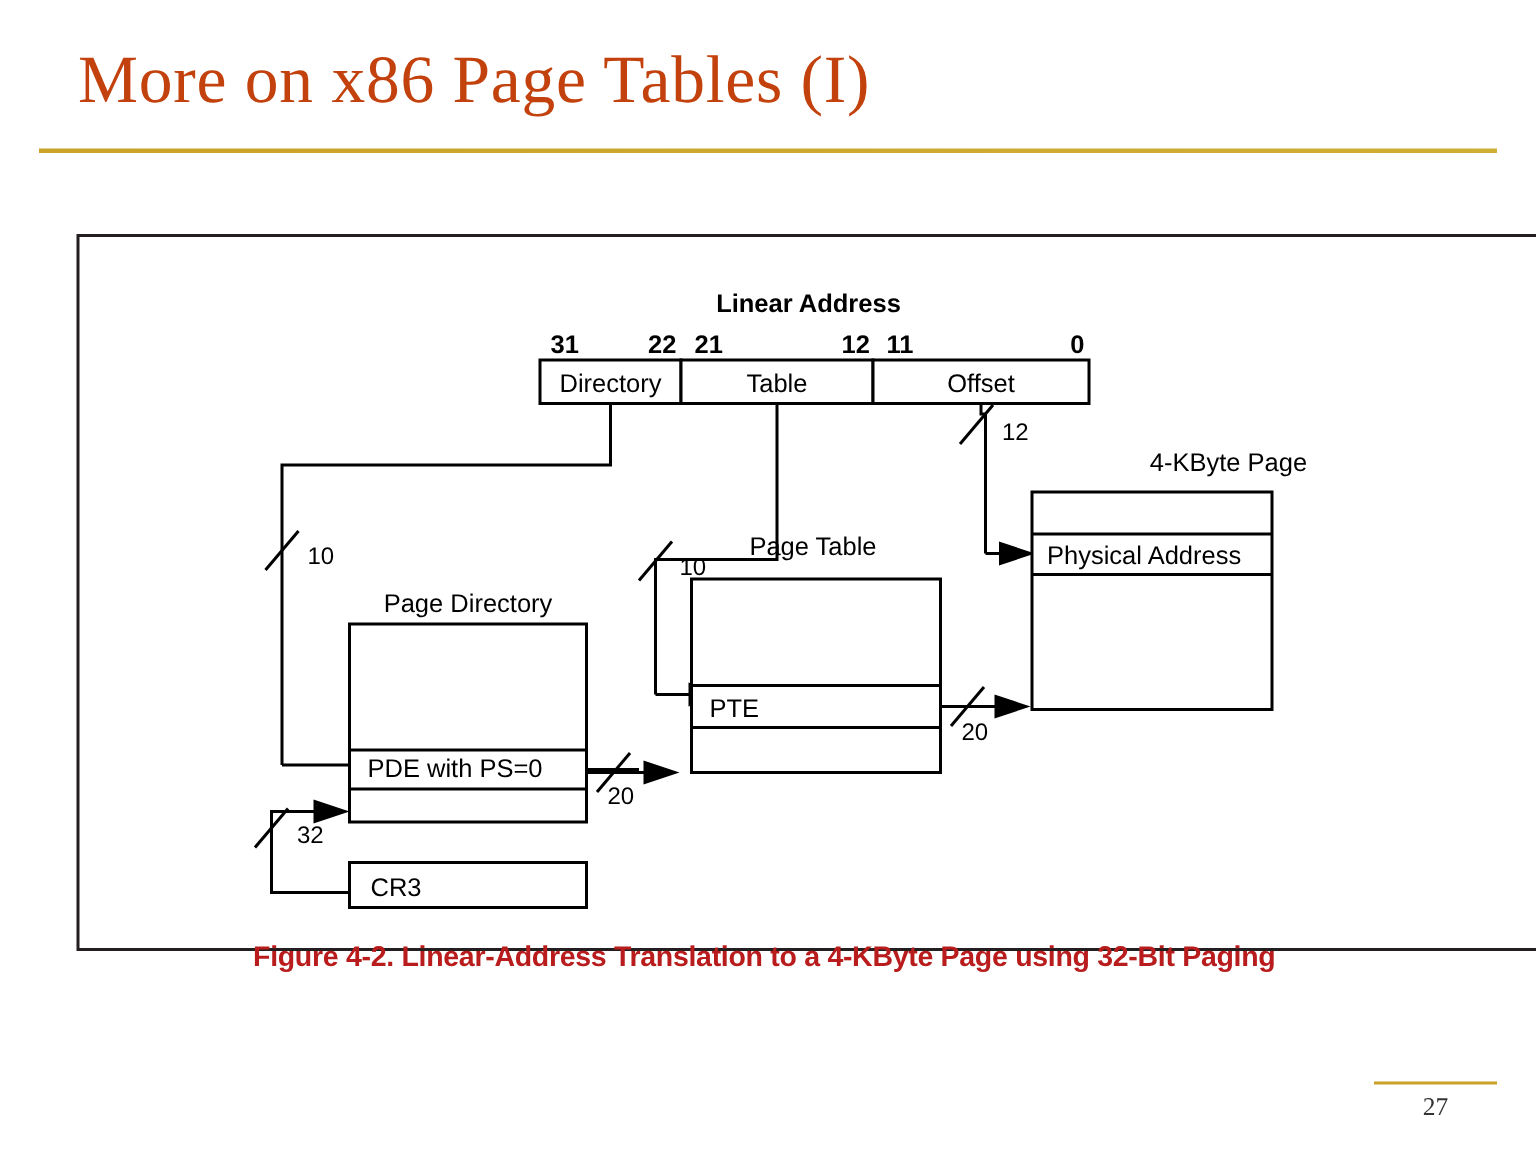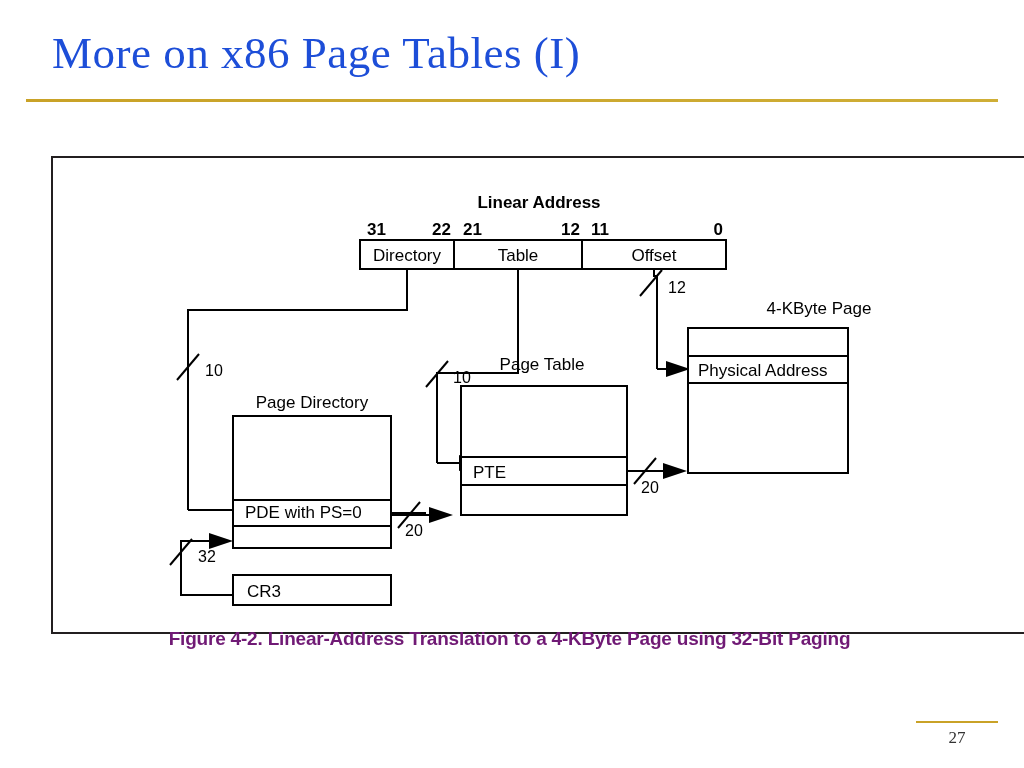--- a/index.html
+++ b/index.html
@@ -21,21 +21,21 @@
     height: 768px;
     background: #ffffff;
   }
   #slide-title {
     position: absolute;
     left: 52px;
     top: 26px;
     font-family: "Liberation Serif", serif;
     font-size: 45px;
     line-height: 54px;
-    color: #1d4ed8;
+    color: #c2410c;
     letter-spacing: 0.5px;
     white-space: nowrap;
   }
   #title-rule {
     position: absolute;
     left: 26px;
     top: 99px;
     width: 972px;
     height: 3px;
     background: linear-gradient(to right, #c9a227, #cfae36);
@@ -56,21 +56,21 @@
     top: 0;
   }
   #figure-caption {
     position: absolute;
     left: 51px;
     top: 628px;
     width: 917px;
     text-align: center;
     font-size: 19px;
     font-weight: bold;
-    color: #701a75;
+    color: #b91c1c;
     letter-spacing: -0.2px;
   }
   #footer-rule {
     position: absolute;
     left: 916px;
     top: 721px;
     width: 82px;
     height: 2px;
     background: #c9a227;
   }

